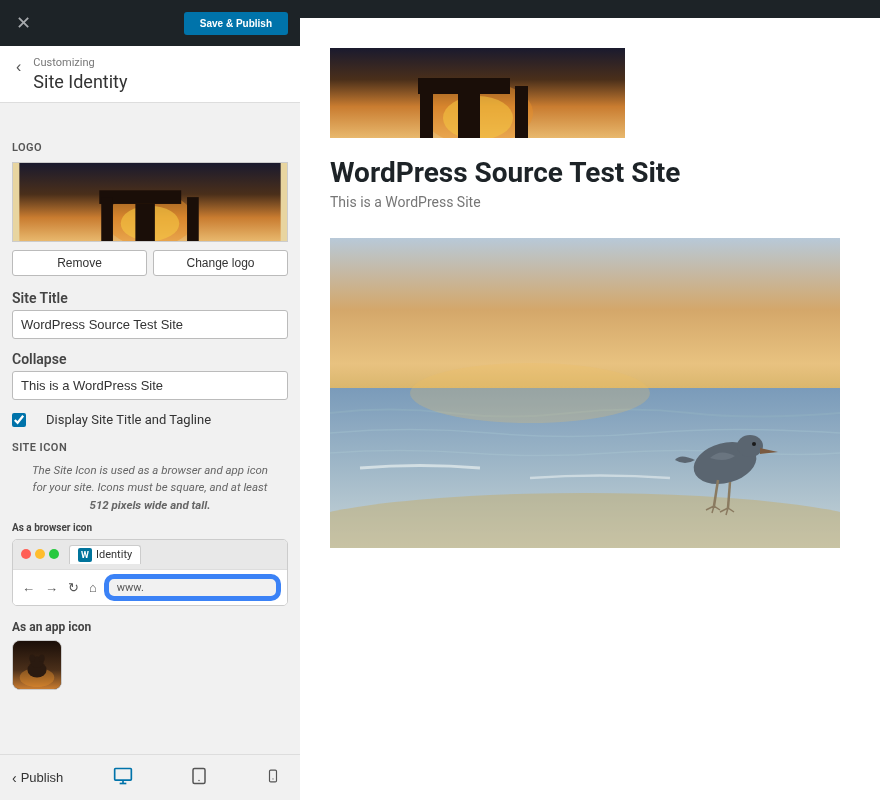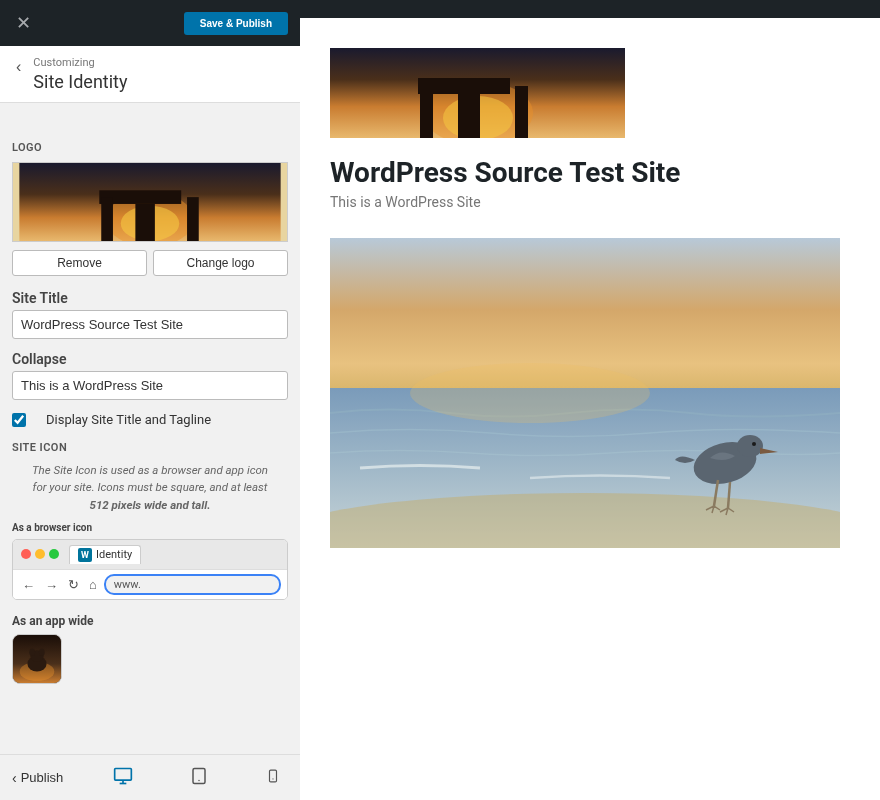--- a/index.html
+++ b/index.html
@@ -220,21 +220,21 @@
       background: none;
       border: none;
       font-size: 13px;
       cursor: pointer;
       color: #555;
       padding: 1px 3px;
     }
     #browser-url-bar {
       flex: 1;
       background: #f1f1f1;
-      border: 2px solid #3b82f6;
+      border: 5px solid #3b82f6;
       border-radius: 10px;
       padding: 2px 8px;
       font-size: 11px;
       color: #555;
       display: flex;
       align-items: center;
       gap: 3px;
     }
 
     .app-icon-label { font-size: 12px; font-weight: 700; color: #444; margin-bottom: 6px; }
@@ -435,21 +435,21 @@
           <button class="browser-nav-btn">←</button>
           <button class="browser-nav-btn">→</button>
           <button class="browser-nav-btn">↻</button>
           <button class="browser-nav-btn">⌂</button>
           <div id="browser-url-bar">
             <span>www.</span>
           </div>
         </div>
       </div>
 
-      <div class="app-icon-label">As an app wide</div>
+      <div class="app-icon-label">As an app icon</div>
       <div id="app-icon-preview">
         <svg viewBox="0 0 50 50" xmlns="http://www.w3.org/2000/svg">
           <defs>
             <linearGradient id="appSky" x1="0" y1="0" x2="0" y2="1">
               <stop offset="0%" stop-color="#1a0e08"></stop>
               <stop offset="60%" stop-color="#4a2f1a"></stop>
               <stop offset="100%" stop-color="#c97c30"></stop>
             </linearGradient>
           </defs>
           <rect width="50" height="50" fill="url(#appSky)"></rect>

